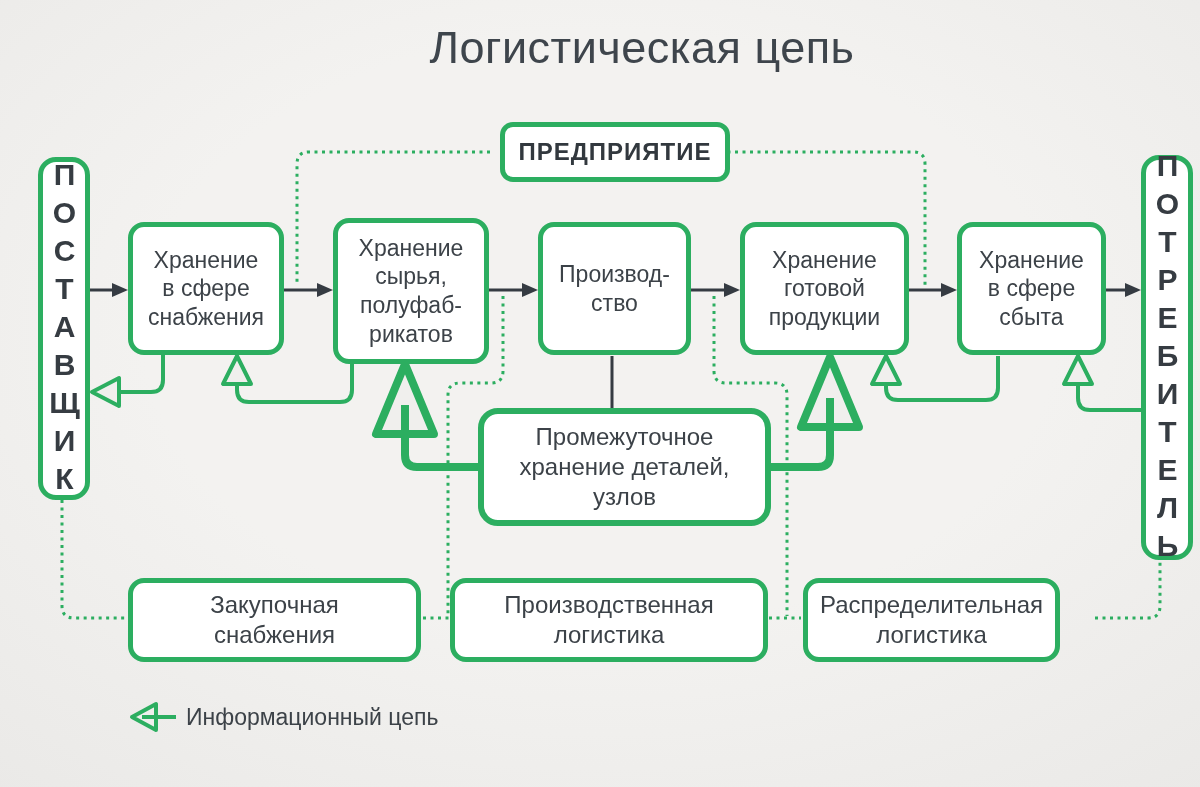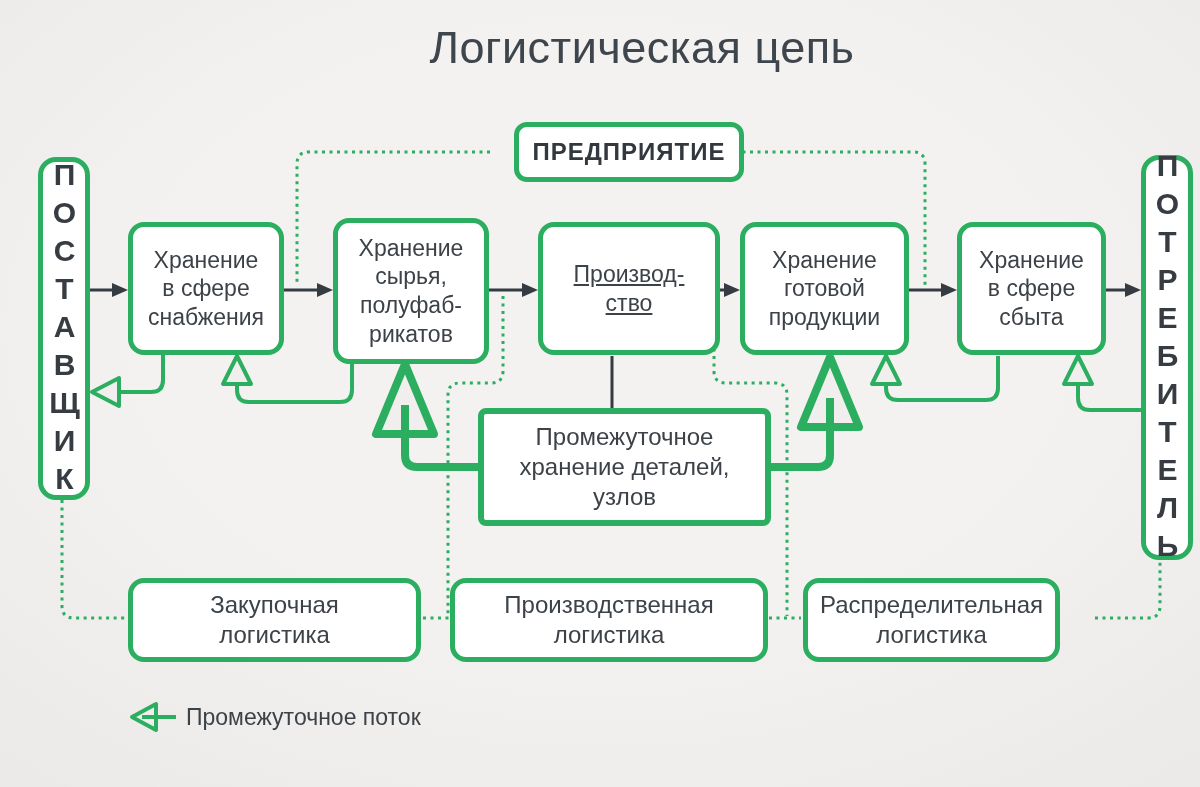--- a/index.html
+++ b/index.html
@@ -20,39 +20,39 @@
   }
 
   .gbox{
     position:absolute;box-sizing:border-box;
     background:#ffffff;border:5px solid #2cae60;border-radius:16px;
     display:flex;align-items:center;justify-content:center;
     text-align:center;
   }
   .gbox .box-label{white-space:pre-line;font-size:23px;line-height:1.24;color:#3c4248;}
 
-  .enterprise{left:514px;top:122px;width:230px;height:60px;border-radius:13px;}
+  .enterprise{left:500px;top:122px;width:230px;height:60px;border-radius:13px;}
   .enterprise .box-label{font-weight:700;font-size:24px;letter-spacing:1px;color:#32383e;}
 
   .vbox{border-radius:18px;}
   .vbox .box-label{
     writing-mode:vertical-rl;text-orientation:upright;
     font-weight:700;font-size:30px;color:#363c42;letter-spacing:5px;line-height:1;
     white-space:nowrap;
   }
   .supplier{left:38px;top:157px;width:52px;height:343px;}
   .consumer{left:1141px;top:155px;width:52px;height:405px;}
 
   .chain1{left:128px;top:222px;width:156px;height:133px;}
   .chain2{left:333px;top:218px;width:156px;height:146px;}
-  .chain3{left:538px;top:222px;width:182px;height:133px;text-decoration:underline;}
+  .chain3{left:538px;top:222px;width:153px;height:133px;}
   .chain4{left:740px;top:222px;width:169px;height:133px;}
   .chain5{left:957px;top:222px;width:149px;height:133px;}
 
-  .midbox{left:478px;top:408px;width:293px;height:118px;border-width:6px;border-radius:8px;}
+  .midbox{left:478px;top:408px;width:293px;height:118px;border-width:6px;border-radius:20px;}
   .midbox .box-label{font-size:24px;}
 
   .lgx{top:578px;height:84px;}
   .log1{left:128px;width:293px;}
   .log2{left:450px;width:318px;}
   .log3{left:803px;width:257px;}
   .lgx .box-label{font-size:24px;}
 
   .legend{position:absolute;left:126px;top:700px;}
   .legend-row{display:flex;align-items:center;height:34px;}
@@ -155,34 +155,34 @@
   </div>
 
   <div class="gbox midbox">
     <span class="box-label">Промежуточное
 хранение деталей,
 узлов</span>
   </div>
 
   <div class="gbox lgx log1">
     <span class="box-label">Закупочная
-логистика</span>
+снабжения</span>
   </div>
   <div class="gbox lgx log2">
     <span class="box-label">Производственная
 логистика</span>
   </div>
   <div class="gbox lgx log3">
     <span class="box-label">Распределительная
 логистика</span>
   </div>
 
   <div class="legend">
     <div class="legend-row">
       <svg class="legend-icon" viewBox="0 0 52 32">
         <polygon points="6,16 30,3 30,29" fill="#f0efed" stroke="#2cae60" stroke-width="4" stroke-linejoin="round"></polygon>
         <path d="M 50 16 H 16" fill="none" stroke="#2cae60" stroke-width="4"></path>
       </svg>
-      <span class="legend-label">Промежуточное поток</span>
+      <span class="legend-label">Информационный цепь</span>
     </div>
   </div>
 
 </div>
 
 </body></html>

